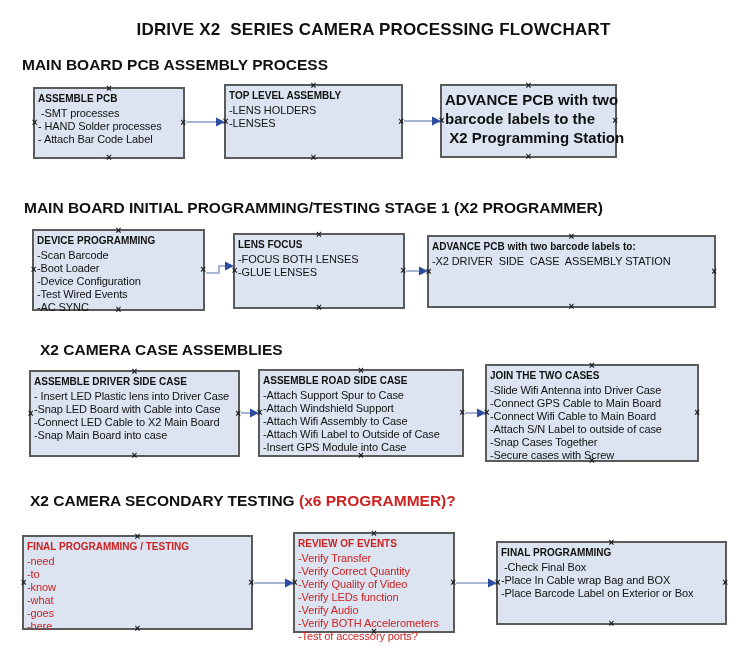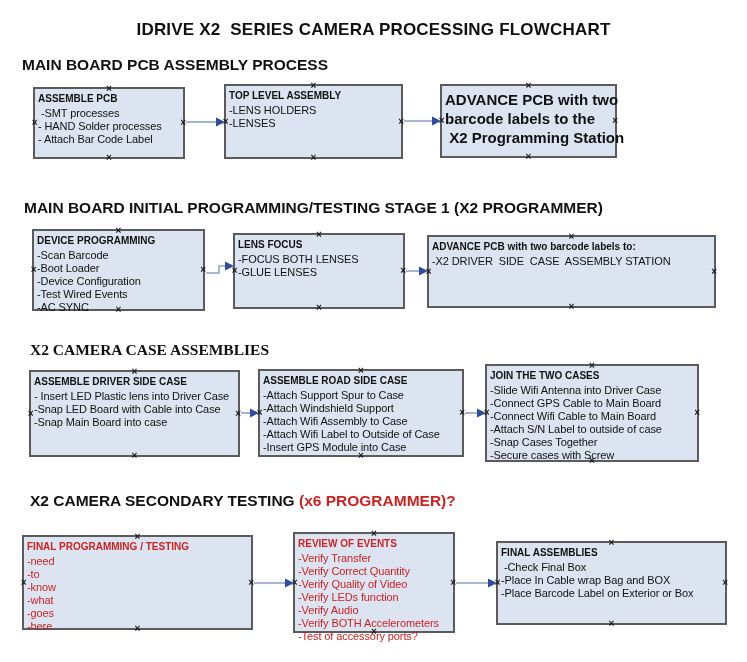--- a/index.html
+++ b/index.html
@@ -42,21 +42,21 @@
 </style>
 </head>
 <body>
 
 <div id="stage">
 
   <div class="page-title">IDRIVE X2  SERIES CAMERA PROCESSING FLOWCHART</div>
 
   <div class="sec-head" style="left:22px;top:56px;">MAIN BOARD PCB ASSEMBLY PROCESS</div>
   <div class="sec-head" style="left:24px;top:199px;">MAIN BOARD INITIAL PROGRAMMING/TESTING STAGE 1 (X2 PROGRAMMER)</div>
-  <div class="sec-head" style="left:30px;top:341px;font-family:Liberation Serif, serif;">X2 CAMERA CASE ASSEMBLIES</div>
+  <div class="sec-head" style="left:40px;top:341px;">X2 CAMERA CASE ASSEMBLIES</div>
   <div class="sec-head" style="left:30px;top:492px;"><span>X2 CAMERA SECONDARY TESTING</span><span class="red"> (x6 PROGRAMMER)?</span></div>
 
   <div class="box" style="left:33px;top:87px;width:152px;height:72px;">
     <i class="hd ht">×</i>
       <i class="hd hb">×</i>
       <i class="hd hl">×</i>
       <i class="hd hr">×</i>
     <div class="box-title">ASSEMBLE PCB</div>
     <div class="box-item"> -SMT processes</div>
     <div class="box-item">- HAND Solder processes</div>
@@ -116,20 +116,21 @@
   </div>
 
   <div class="box" style="left:29px;top:370px;width:211px;height:87px;">
     <i class="hd ht">×</i>
       <i class="hd hb">×</i>
       <i class="hd hl">×</i>
       <i class="hd hr">×</i>
     <div class="box-title">ASSEMBLE DRIVER SIDE CASE</div>
     <div class="box-item">- Insert LED Plastic lens into Driver Case</div>
     <div class="box-item">-Snap LED Board with Cable into Case</div>
+    <div class="box-item">-Connect LED Cable to X2 Main Board</div>
     <div class="box-item">-Snap Main Board into case</div>
   </div>
 
   <div class="box" style="left:258px;top:369px;width:206px;height:88px;">
     <i class="hd ht">×</i>
       <i class="hd hb">×</i>
       <i class="hd hl">×</i>
       <i class="hd hr">×</i>
     <div class="box-title">ASSEMBLE ROAD SIDE CASE</div>
     <div class="box-item">-Attach Support Spur to Case</div>
@@ -180,21 +181,21 @@
     <div class="box-item">-Verify Audio</div>
     <div class="box-item">-Verify BOTH Accelerometers</div>
     <div class="box-item">-Test of accessory ports?</div>
   </div>
 
   <div class="box" style="left:496px;top:541px;width:231px;height:84px;">
     <i class="hd ht">×</i>
       <i class="hd hb">×</i>
       <i class="hd hl">×</i>
       <i class="hd hr">×</i>
-    <div class="box-title">FINAL ASSEMBLIES</div>
+    <div class="box-title">FINAL PROGRAMMING</div>
     <div class="box-item"> -Check Final Box</div>
     <div class="box-item">-Place In Cable wrap Bag and BOX</div>
     <div class="box-item">-Place Barcode Label on Exterior or Box</div>
   </div>
 
   <svg id="arrows" width="747" height="662" viewBox="0 0 747 662">
     <g>
       <path d="M186,122 L217,122"></path>
         <polygon points="225,122 216,117.5 216,126.5"></polygon>
     </g>

